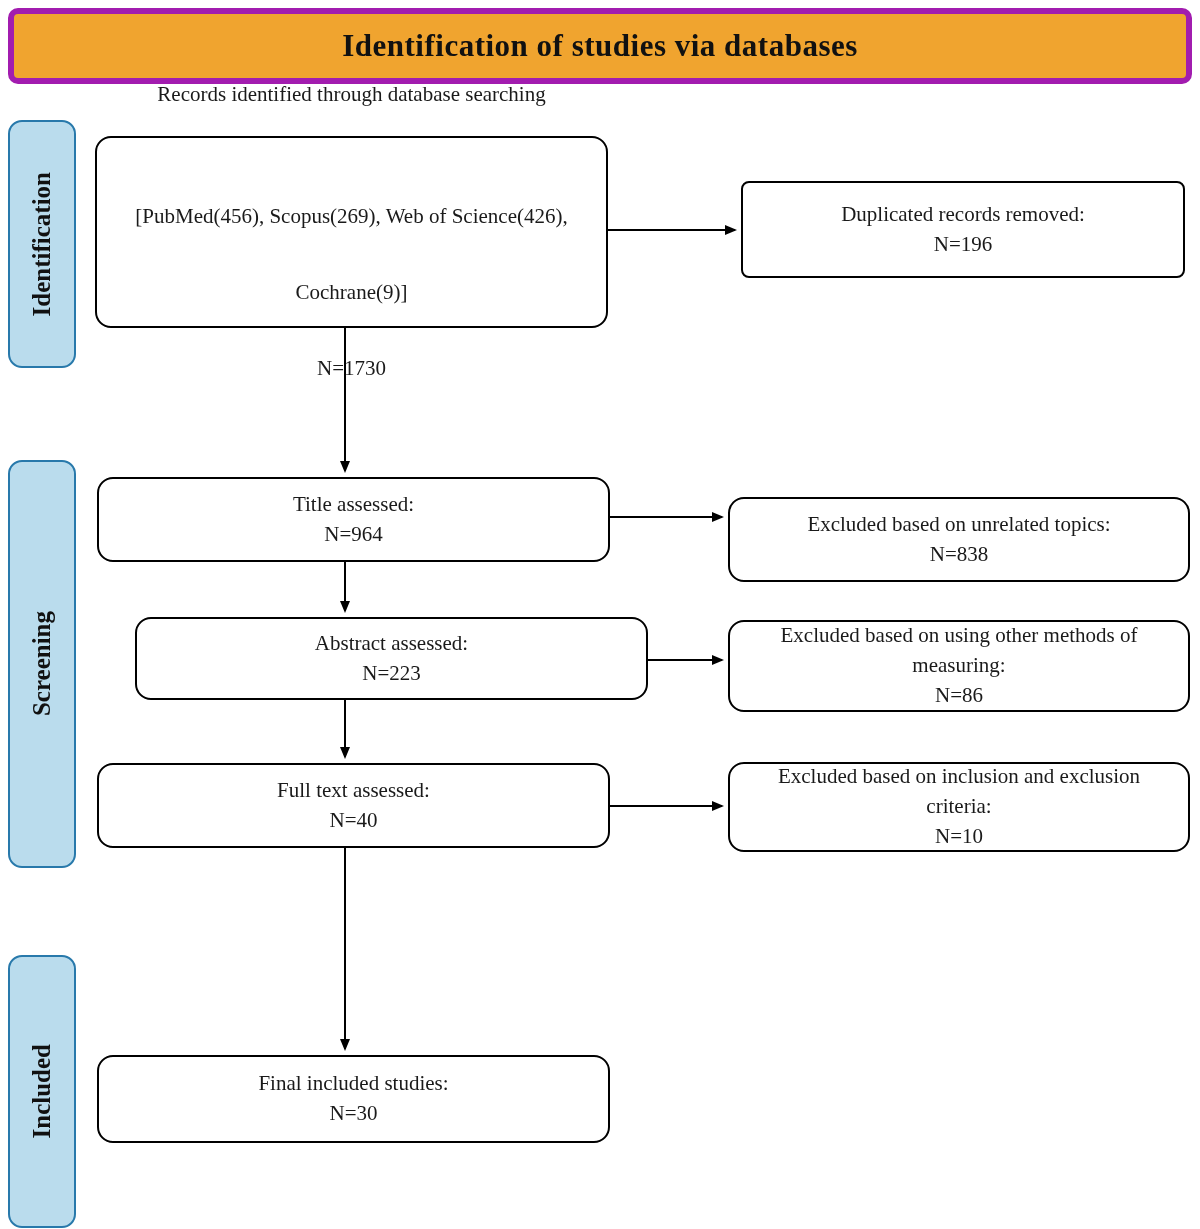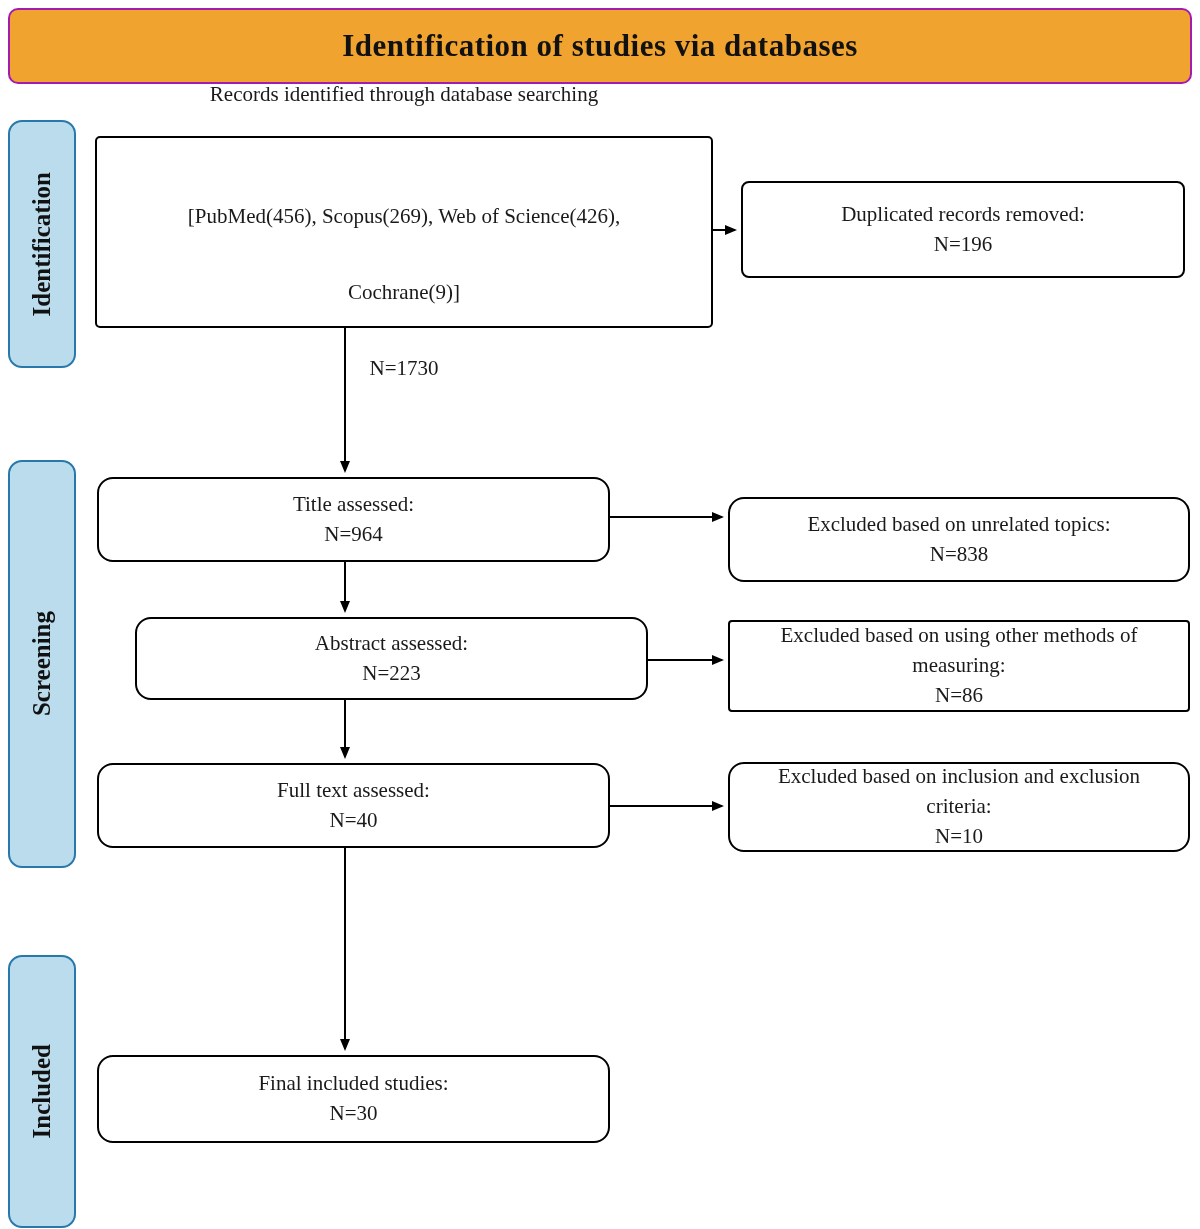--- a/index.html
+++ b/index.html
@@ -1,21 +1,21 @@
 <!DOCTYPE html>
 <html><head>
 <meta charset="utf-8">
 <style>
   * { margin: 0; padding: 0; box-sizing: border-box; }
   html, body { width: 1200px; height: 1229px; background: #ffffff; font-family: "Liberation Serif", serif; }
   .canvas { position: relative; width: 1200px; height: 1229px; background: #ffffff; overflow: hidden; }
 
   .header {
     position: absolute; left: 8px; top: 8px; width: 1184px; height: 76px;
-    background: #f0a42f; border: 2px solid #a21caf; border-radius: 10px;
+    background: #f0a42f; border: 6px solid #a21caf; border-radius: 10px;
     display: flex; align-items: center; justify-content: center;
   }
   .header-title { font-size: 31px; font-weight: bold; color: #111111; letter-spacing: 0.5px; }
 
   .stage {
     position: absolute; left: 8px; width: 68px;
     background: #badced; border: 2px solid #2879ab; border-radius: 14px;
     display: flex; align-items: center; justify-content: center;
   }
   .stage-label {
@@ -25,27 +25,27 @@
   .stage-identification { top: 120px; height: 248px; }
   .stage-screening { top: 460px; height: 408px; }
   .stage-included { top: 955px; height: 273px; }
 
   .fbox {
     position: absolute; background: #ffffff; border: 2px solid #000000;
     display: flex; flex-direction: column; align-items: center; justify-content: center;
     text-align: center; color: #1a1a1a; font-size: 21px; line-height: 1.42;
     padding: 6px 14px;
   }
-  .fbox-records { left: 95px; top: 136px; width: 618px; height: 192px; border-radius: 5px; gap: 46px; }
+  .fbox-records { left: 95px; top: 136px; width: 513px; height: 192px; border-radius: 16px; gap: 46px; }
   .fbox-records .para-gap { height: 24px; }
   .fbox-duplicates { left: 741px; top: 181px; width: 444px; height: 97px; border-radius: 8px; }
   .fbox-title { left: 97px; top: 477px; width: 513px; height: 85px; border-radius: 16px; }
   .fbox-excl-topics { left: 728px; top: 473px; width: 462px; height: 85px; border-radius: 16px; margin-top: 24px; }
   .fbox-abstract { left: 97px; top: 617px; width: 513px; height: 83px; border-radius: 16px; margin-left: 38px; }
-  .fbox-excl-methods { left: 728px; top: 620px; width: 462px; height: 92px; border-radius: 4px; }
+  .fbox-excl-methods { left: 728px; top: 620px; width: 462px; height: 92px; border-radius: 16px; }
   .fbox-fulltext { left: 97px; top: 763px; width: 513px; height: 85px; border-radius: 16px; }
   .fbox-excl-criteria { left: 728px; top: 762px; width: 462px; height: 90px; border-radius: 16px; }
   .fbox-final { left: 97px; top: 1055px; width: 513px; height: 88px; border-radius: 16px; }
 
   .arrows-svg { position: absolute; left: 0; top: 0; width: 1200px; height: 1229px; pointer-events: none; }
   .arrows-svg line { stroke: #000000; stroke-width: 2; }
 </style>
 </head>
 <body>
 

